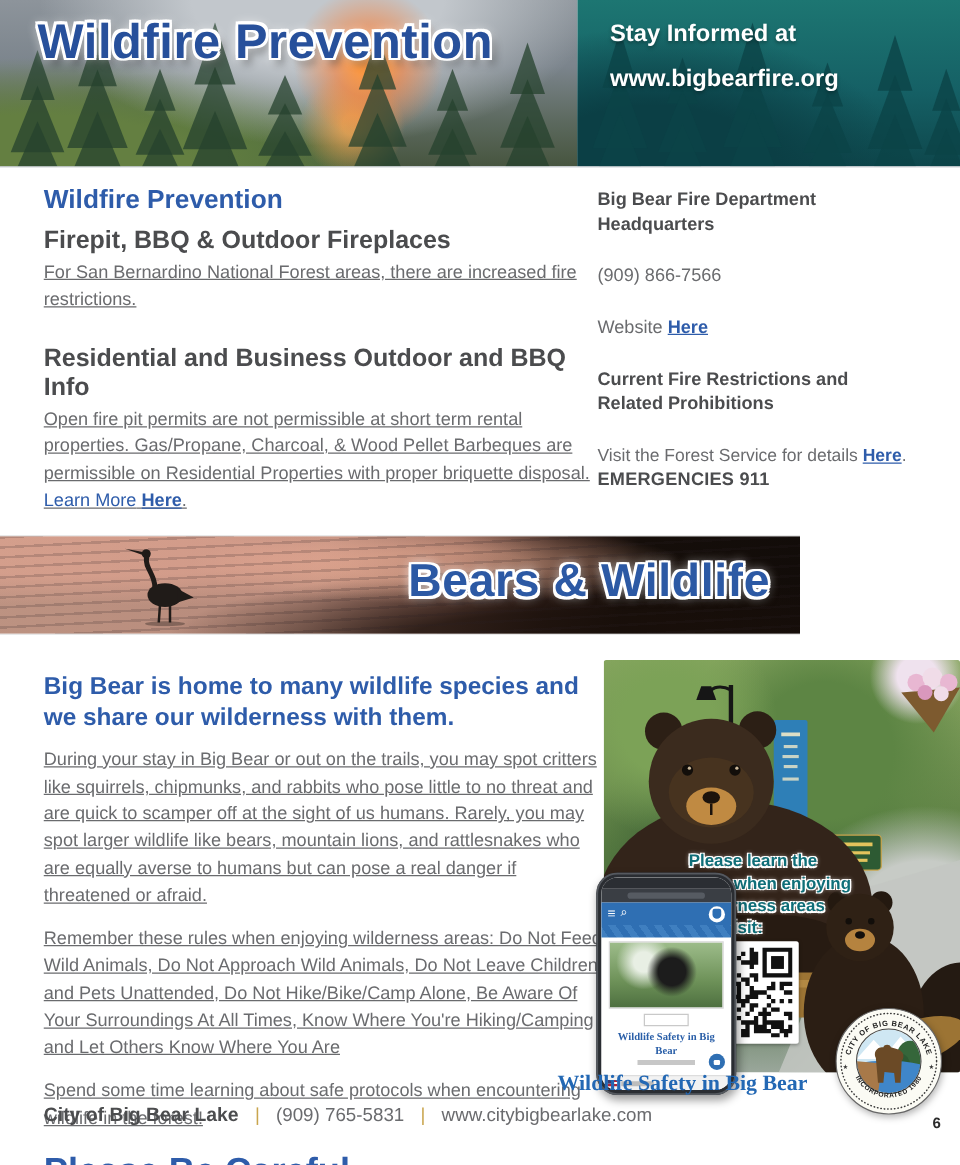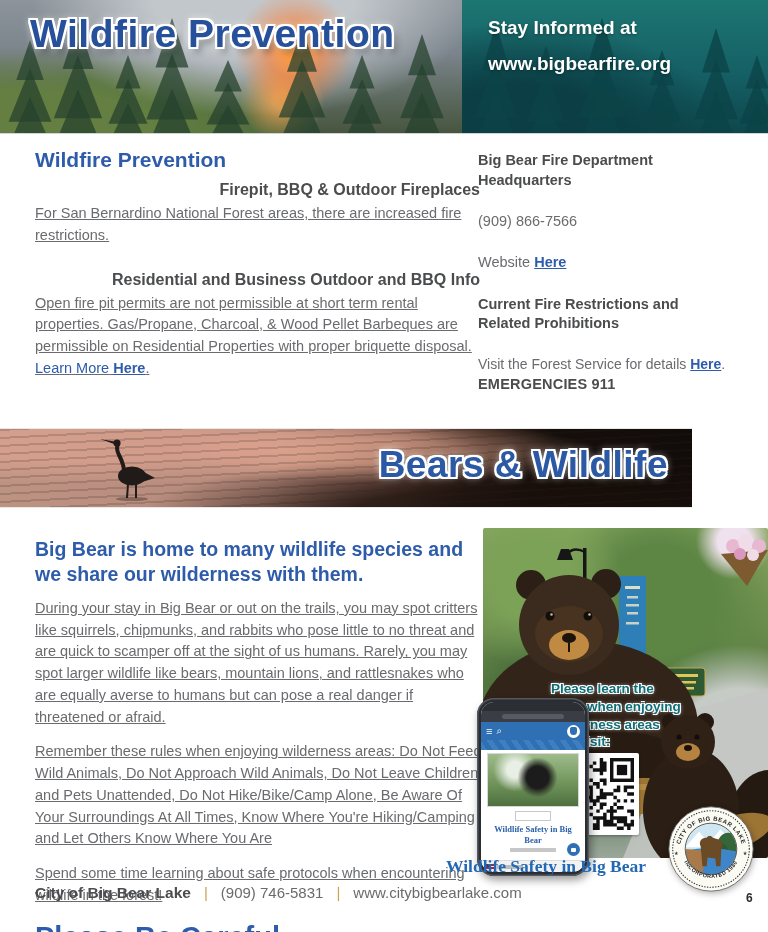--- a/index.html
+++ b/index.html
@@ -24,34 +24,34 @@
   .banner-trees{position:absolute;left:0;top:0;width:768px;height:133px;}
   .wp-title{position:absolute;left:30px;top:12px;font-size:39px;font-weight:800;letter-spacing:.5px;
     color:#27509b;
     text-shadow:-2px -2px 0 #fff,2px -2px 0 #fff,-2px 2px 0 #fff,2px 2px 0 #fff,0 -2px 0 #fff,0 2px 0 #fff,-2px 0 0 #fff,2px 0 0 #fff,0 0 9px rgba(255,255,255,.95),4px 5px 7px rgba(0,0,0,.45);}
   .stay{position:absolute;left:488px;top:10px;color:#fff;font-size:19px;font-weight:700;
     line-height:36px;text-shadow:0 1px 3px rgba(0,0,0,.35);}
 
   
   .col-left-1{position:absolute;left:35px;top:148px;width:445px;}
   .h-blue{color:#2e5caa;font-size:21px;font-weight:800;margin:0 0 9px 0;}
-  .h-dark{color:#4b4c4e;font-size:16px;font-weight:800;margin:24px 0 4px 0;text-align:right;}
+  .h-dark{color:#4b4c4e;font-size:20px;font-weight:800;margin:24px 0 4px 0;}
   .body-p{color:#6a6b6e;font-size:14.5px;line-height:1.5;margin:0 0 13px 0;text-decoration:underline;}
   .link-plain{color:#2e5caa;cursor:pointer;}
   .link-bold{color:#2e5caa;font-weight:bold;text-decoration:underline;cursor:pointer;}
 
   .col-right-1{position:absolute;left:478px;top:151px;width:290px;font-size:14.5px;color:#6a6b6e;line-height:1.4;}
   .c-name{font-weight:800;color:#4b4c4e;max-width:215px;line-height:1.35;}
   .c-line{margin-top:21px;}
   .c-gap{height:22px;}
   .nowrap{white-space:nowrap;font-size:14px;}
   .c-emerg{font-weight:800;color:#4b4c4e;letter-spacing:.2px;}
 
   
-  .banner-mid{position:absolute;left:0;top:428px;width:692px;height:78px;overflow:hidden;
+  .banner-mid{position:absolute;left:0;top:428px;width:640px;height:78px;overflow:hidden;
     border-top:1px solid #e8e8e8;border-bottom:1px solid #e8e8e8;
     background:
       repeating-linear-gradient(177deg, rgba(40,30,35,.18) 0 2px, rgba(0,0,0,0) 2px 8px),
       radial-gradient(ellipse at 12% 20%, rgba(235,170,150,.5) 0 18%, rgba(235,170,150,0) 45%),
       radial-gradient(ellipse at 55% 30%, rgba(240,180,150,.45) 0 15%, rgba(240,180,150,0) 40%),
       radial-gradient(ellipse at 70% 110%, rgba(25,15,10,.8) 0 20%, rgba(25,15,10,0) 50%),
       linear-gradient(103deg,#bd9382 0%,#b78a7b 40%,#8a6156 56%,#3a2620 68%,#150e0a 78%,#120c09 100%);}
   .bw-title{position:absolute;right:24px;top:15px;font-size:37px;font-weight:800;letter-spacing:.5px;
     color:#2c59a4;
     text-shadow:-2px -2px 0 #fff,2px -2px 0 #fff,-2px 2px 0 #fff,2px 2px 0 #fff,0 -2px 0 #fff,0 2px 0 #fff,-2px 0 0 #fff,2px 0 0 #fff,0 0 9px rgba(255,255,255,.95),3px 4px 6px rgba(0,0,0,.5);}
@@ -346,19 +346,19 @@
     </text>
     <text x="7" y="57" font-size="6" fill="#333">★</text>
     <text x="87" y="57" font-size="6" fill="#333">★</text>
   </svg>
 
   <div class="caption">Wildlife Safety in Big Bear</div>
 
   <div class="footer">
     <span class="f-org">City of Big Bear Lake</span>
     <span class="f-sep">|</span>
-    <span class="f-txt">(909) 746-5831</span>
+    <span class="f-txt">(909) 765-5831</span>
     <span class="f-sep">|</span>
     <span class="f-txt">www.citybigbearlake.com</span>
   </div>
 
   <div class="page-num">6</div>
 </div>
 
 </body></html>

